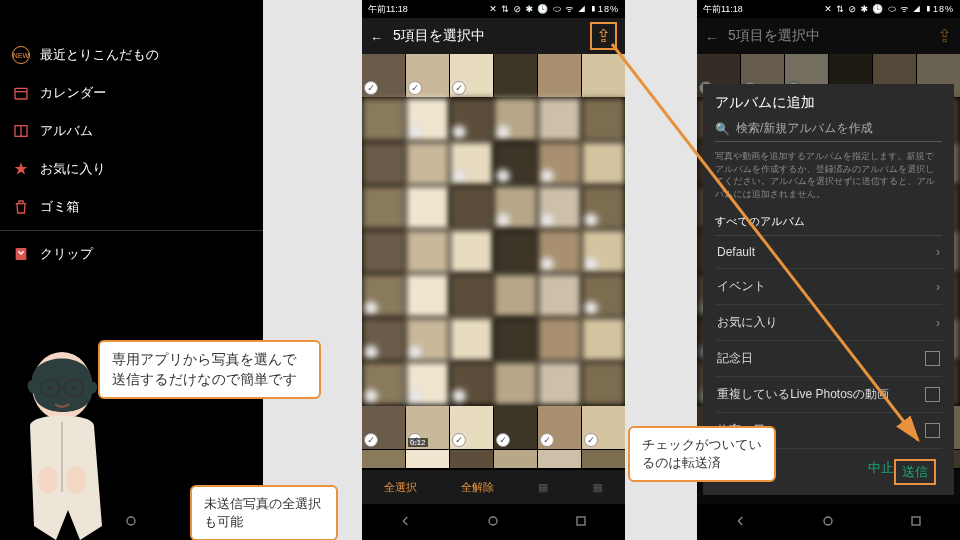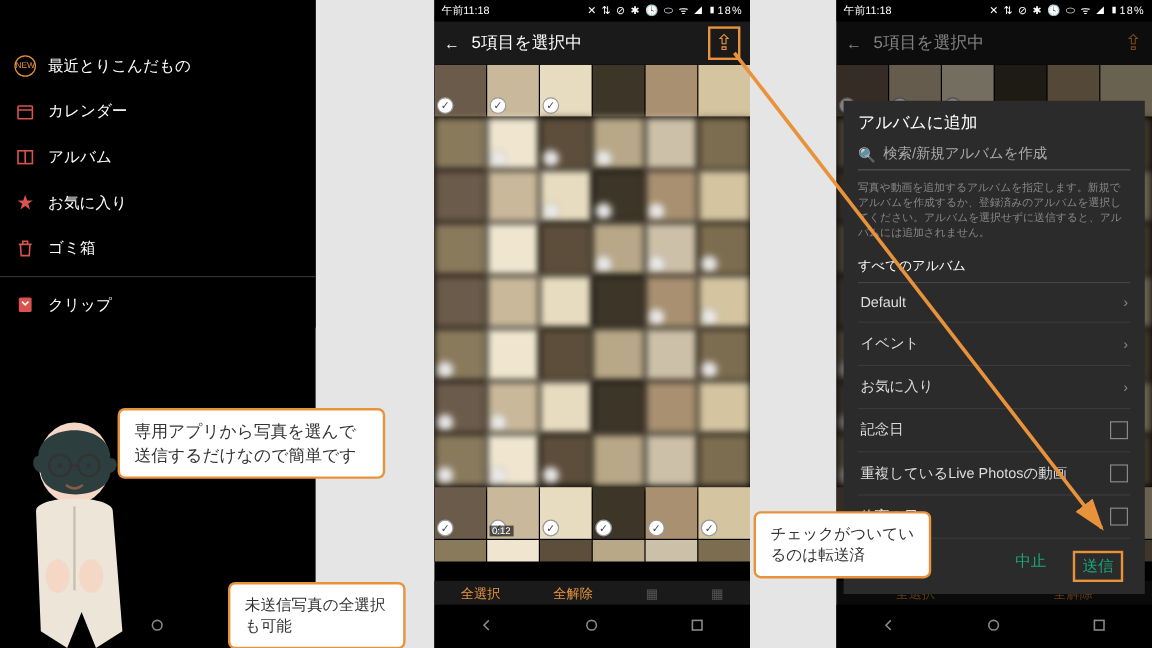--- a/index.html
+++ b/index.html
@@ -25,21 +25,21 @@
   .sep{height:1px;background:#333;margin:4px 0}
   
   .ic-new{width:16px;height:16px;border:1.5px solid #e8933c;border-radius:50%;font-size:7px;color:#e8933c;display:flex;align-items:center;justify-content:center}
   .ic-cal svg,.ic-star svg,.ic-album svg,.ic-trash svg,.ic-clip svg{width:16px;height:16px}
   
   .grid{display:grid;grid-template-columns:repeat(6,1fr);gap:1px;background:#000;overflow:hidden}
   .cell{aspect-ratio:1/1;background:#555;position:relative;filter:blur(0)}
   .cell.b{filter:blur(3px)}
   .cell .chk{position:absolute;left:2px;bottom:2px;width:12px;height:12px;border-radius:50%;background:#fff;border:1px solid #999;font-size:9px;color:#444;display:flex;align-items:center;justify-content:center}
   
-  .gridbar{position:absolute;left:0;right:0;bottom:36px;height:20px;background:#1a1a1a;display:flex;align-items:center;justify-content:space-around;color:#e8933c;font-size:11px}
+  .gridbar{position:absolute;left:0;right:0;bottom:36px;height:34px;background:#1a1a1a;display:flex;align-items:center;justify-content:space-around;color:#e8933c;font-size:11px}
   .gridbar .g{color:#555}
   
   .nav{position:absolute;left:0;right:0;bottom:0;height:36px;background:#000;display:flex;align-items:center;justify-content:space-around;color:#888}
   .nav svg{width:16px;height:16px;stroke:#888;fill:none}
   
   .chara{position:absolute;left:0;bottom:0;width:130px;height:210px;z-index:4}
   
   .bubble{position:absolute;background:#fff;border:2px solid #e8933c;border-radius:6px;padding:8px 12px;font-size:14px;color:#333;z-index:6;line-height:1.4}
   .bubble.b1{left:98px;top:340px;width:195px}
   .bubble.b2{left:190px;top:485px;width:120px;font-size:13px}
@@ -48,21 +48,21 @@
   .arrow-svg{position:absolute;left:0;top:0;width:960px;height:540px;pointer-events:none;z-index:7}
   
   .dialog{position:absolute;left:6px;right:6px;top:84px;background:#2b2b2b;color:#ddd;padding:10px 12px 0;font-size:12px}
   .dialog .dtitle{font-size:14px;color:#fff;margin-bottom:8px}
   .dialog .search{display:flex;align-items:center;gap:6px;border-bottom:1px solid #555;padding-bottom:4px;color:#aaa}
   .dialog .desc{font-size:9px;color:#888;margin:8px 0;line-height:1.4}
   .alb-header{font-size:11px;color:#fff;padding:6px 0;border-bottom:1px solid #444}
   .alb-item{display:flex;align-items:center;justify-content:space-between;padding:9px 2px;border-bottom:1px solid #3a3a3a;font-size:12px;color:#ddd}
   .alb-item .cb{width:13px;height:13px;border:1.5px solid #888}
   .alb-item .ar{color:#888}
-  .dlg-actions{display:flex;justify-content:flex-end;gap:22px;padding:10px 6px;font-size:13px}
+  .dlg-actions{display:flex;justify-content:flex-end;padding:10px 6px;font-size:13px}
   .dlg-actions .cancel{color:#1aa67a}
   .dlg-actions .send{color:#1aa67a;border:2px solid #e8933c;padding:2px 6px}
   
   .p3 .grid{opacity:.5}
   .p3 .gridbar{opacity:.4}
   
   .share-hl{border:2px solid #e8933c;padding:1px 4px}
 </style>
 </head>
 <body>

